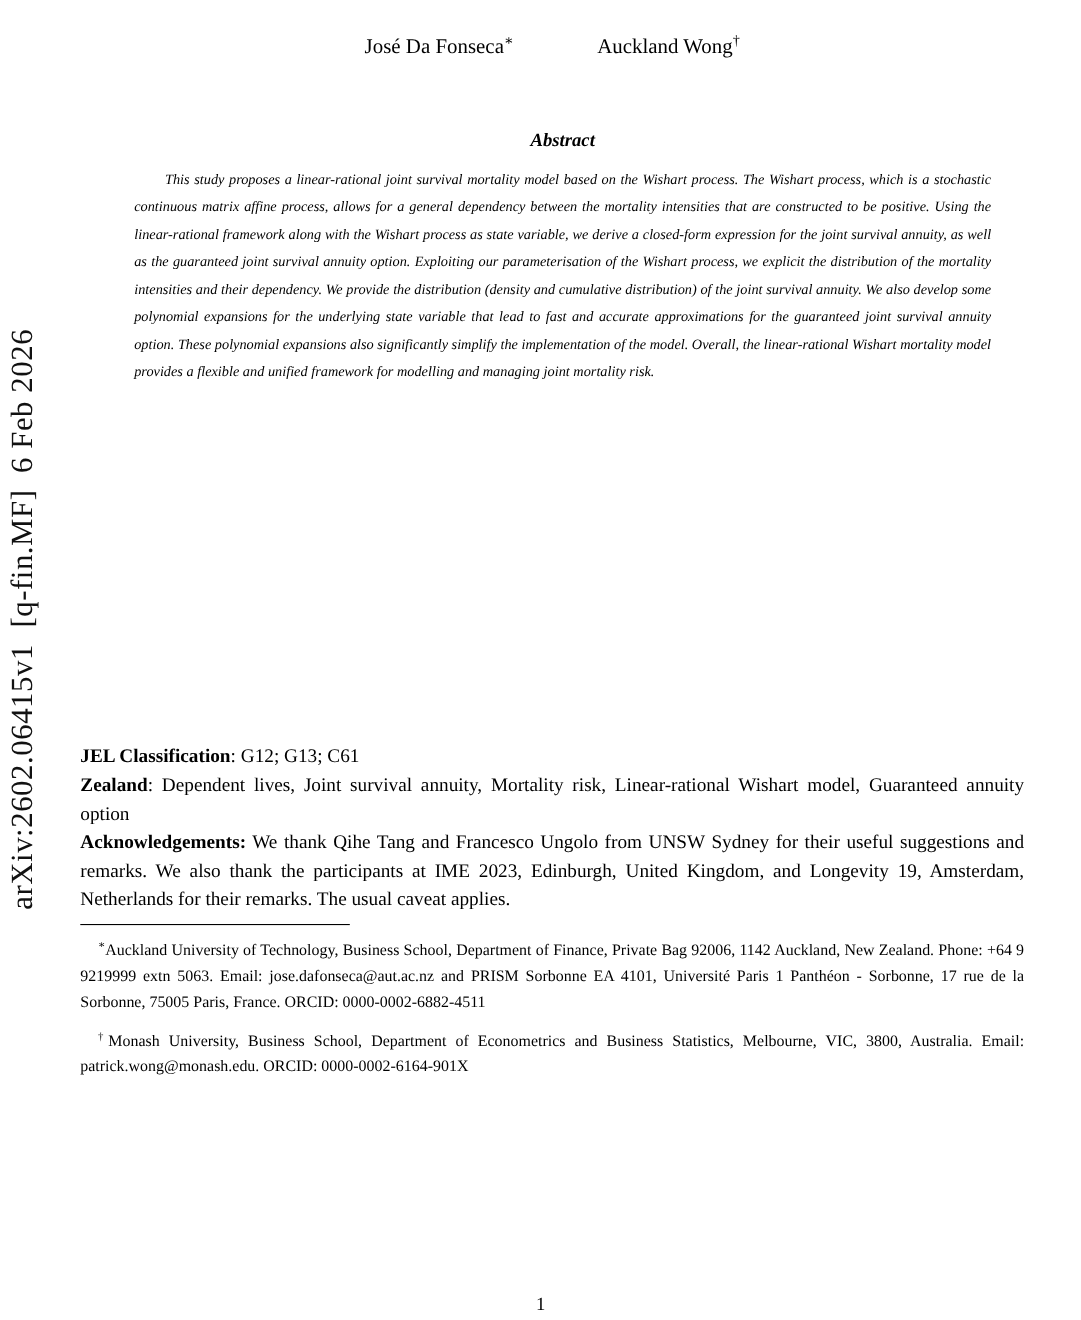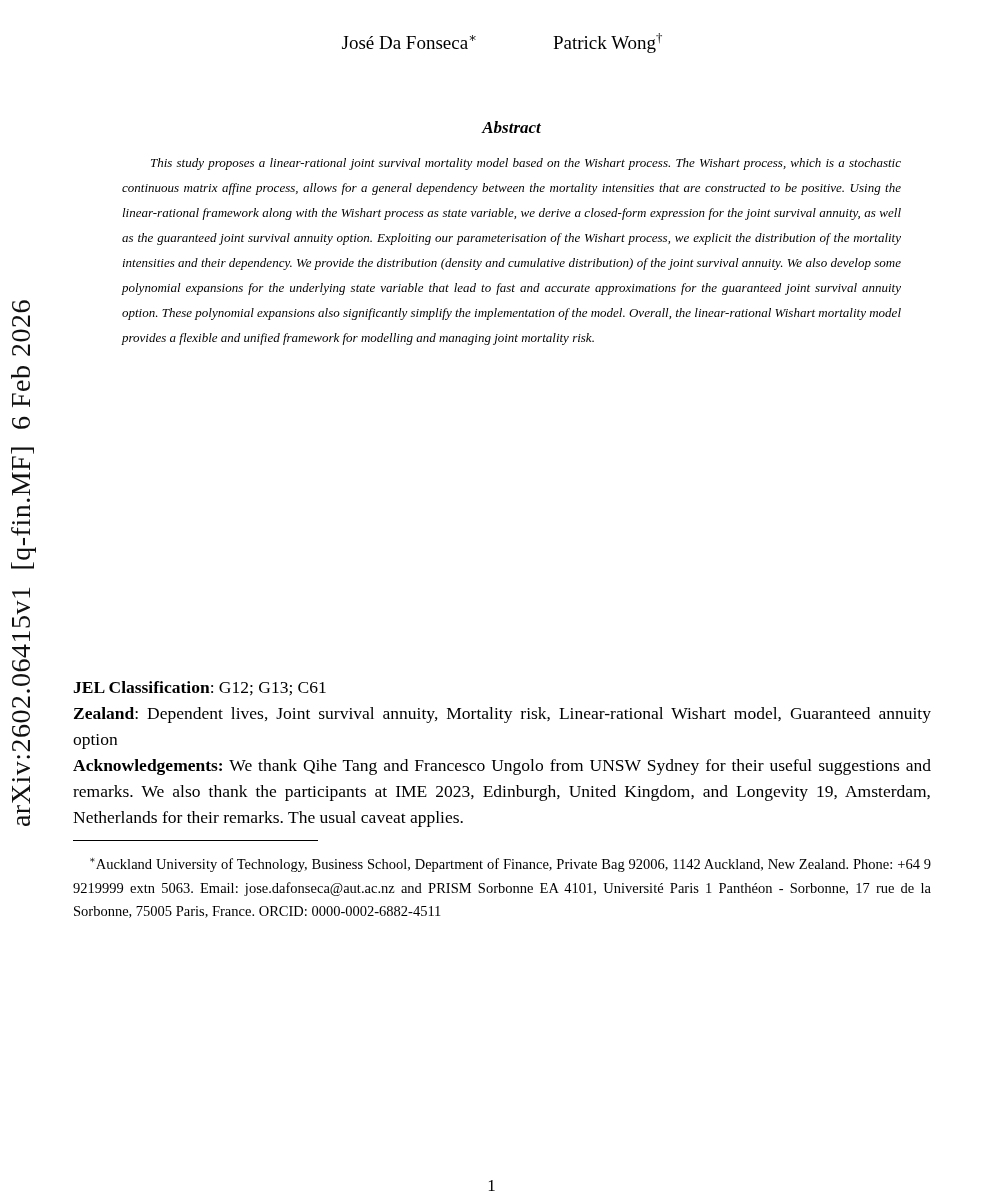--- a/index.html
+++ b/index.html
@@ -133,39 +133,40 @@
   </div>
 
   <div class="content">
 
 
     <div class="authors">
       <span class="author">
         <span>José Da Fonseca</span><sup>∗</sup>
       </span>
       <span class="author">
-        <span>Patrick Wong</span><sup>†</sup>
+        <span>Auckland Wong</span><sup>†</sup>
       </span>
     </div>
 
 
     <div class="abstract">
       <div class="abstract-heading">Abstract</div>
       <p class="abstract-text">This study proposes a linear-rational joint survival mortality model based on the Wishart process. The Wishart process, which is a stochastic continuous matrix affine process, allows for a general dependency between the mortality intensities that are constructed to be positive. Using the linear-rational framework along with the Wishart process as state variable, we derive a closed-form expression for the joint survival annuity, as well as the guaranteed joint survival annuity option. Exploiting our parameterisation of the Wishart process, we explicit the distribution of the mortality intensities and their dependency. We provide the distribution (density and cumulative distribution) of the joint survival annuity. We also develop some polynomial expansions for the underlying state variable that lead to fast and accurate approximations for the guaranteed joint survival annuity option. These polynomial expansions also significantly simplify the implementation of the model. Overall, the linear-rational Wishart mortality model provides a flexible and unified framework for modelling and managing joint mortality risk.</p>
     </div>
 
     <div class="meta">
       <p><span class="label">JEL Classification</span><span>: G12; G13; C61</span></p>
       <p><span class="label">Zealand</span><span>:  Dependent lives, Joint survival annuity, Mortality risk, Linear-rational Wishart model, Guaranteed annuity option</span></p>
       <p><span class="label">Acknowledgements:</span><span> We thank Qihe Tang and Francesco Ungolo from UNSW Sydney for their useful suggestions and remarks. We also thank the participants at IME 2023, Edinburgh, United Kingdom, and Longevity 19, Amsterdam, Netherlands for their remarks. The usual caveat applies.</span></p>
     </div>
 
     <hr class="footnote-rule">
 
     <div class="footnotes">
       <p><sup>∗</sup><span>Auckland University of Technology, Business School, Department of Finance, Private Bag 92006, 1142 Auckland, New Zealand. Phone: +64 9 9219999 extn 5063. Email: jose.dafonseca@aut.ac.nz and PRISM Sorbonne EA 4101, Université Paris 1 Panthéon - Sorbonne, 17 rue de la Sorbonne, 75005 Paris, France. ORCID: 0000-0002-6882-4511</span></p>
+      <p><sup>†</sup><span>Monash University, Business School, Department of Econometrics and Business Statistics, Melbourne, VIC, 3800, Australia. Email: patrick.wong@monash.edu. ORCID: 0000-0002-6164-901X</span></p>
     </div>
 
   </div>
 
   <div class="page-number">1</div>
 
 </div>
 
 </body></html>

